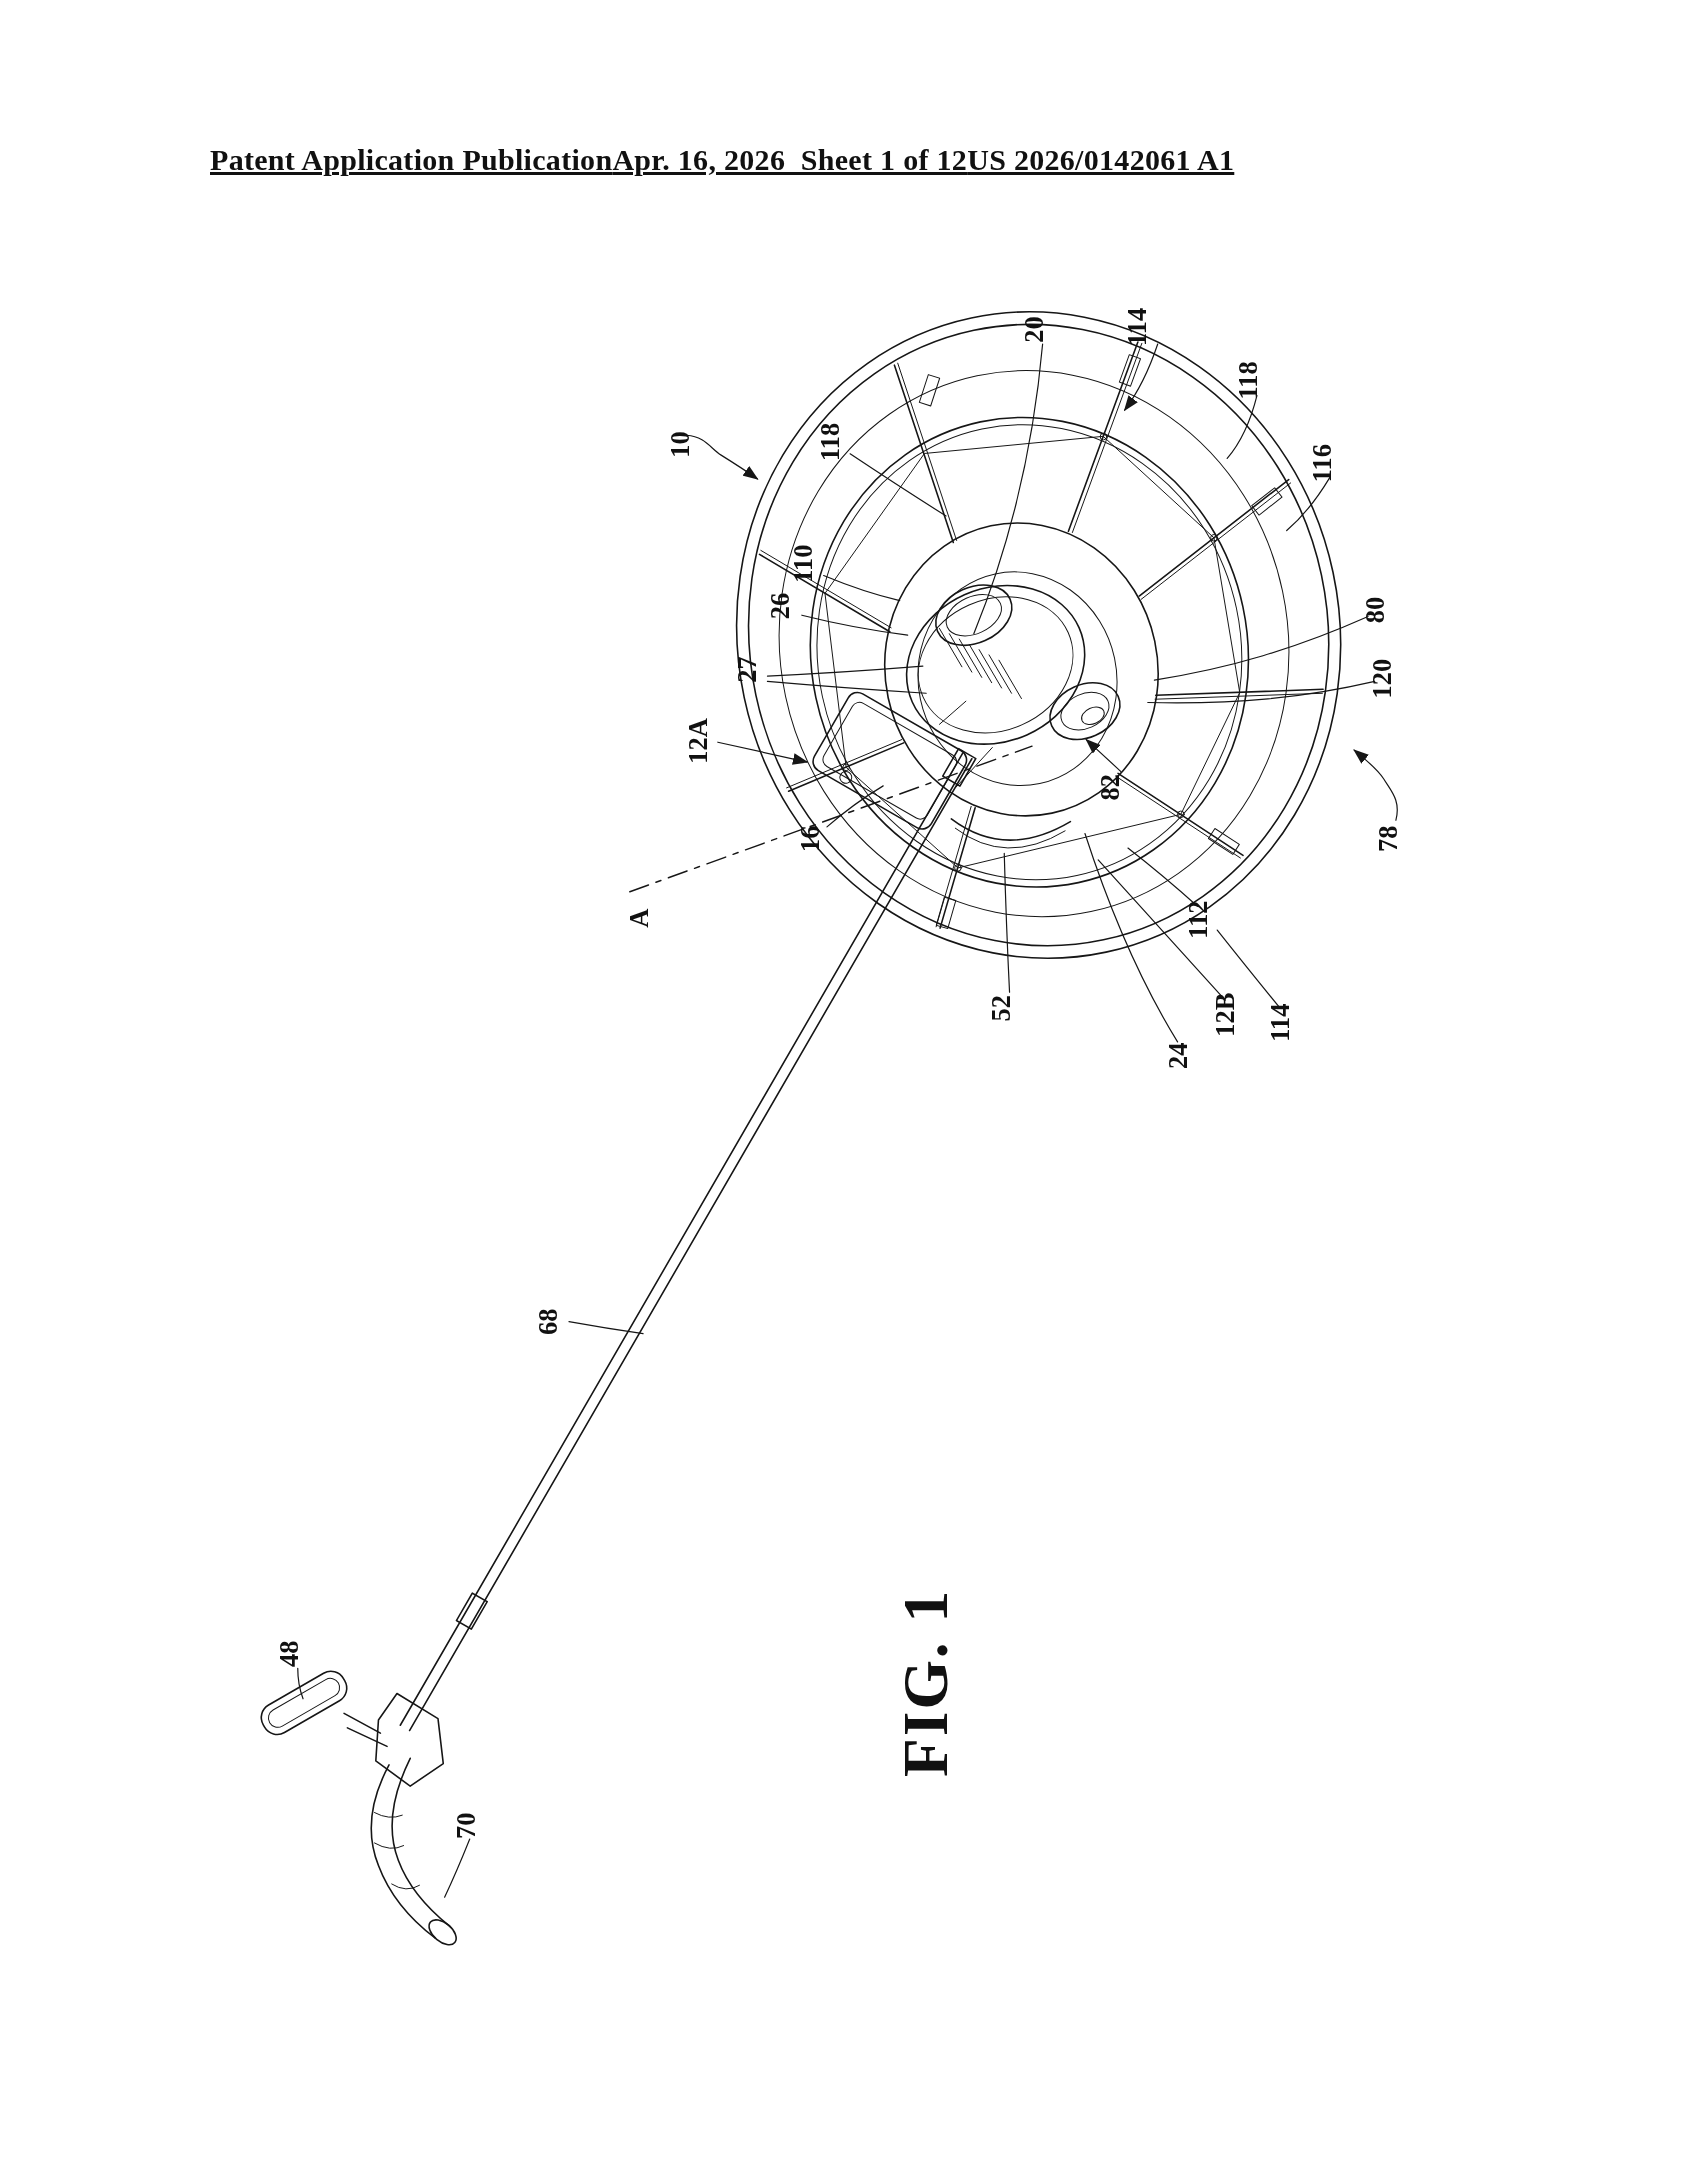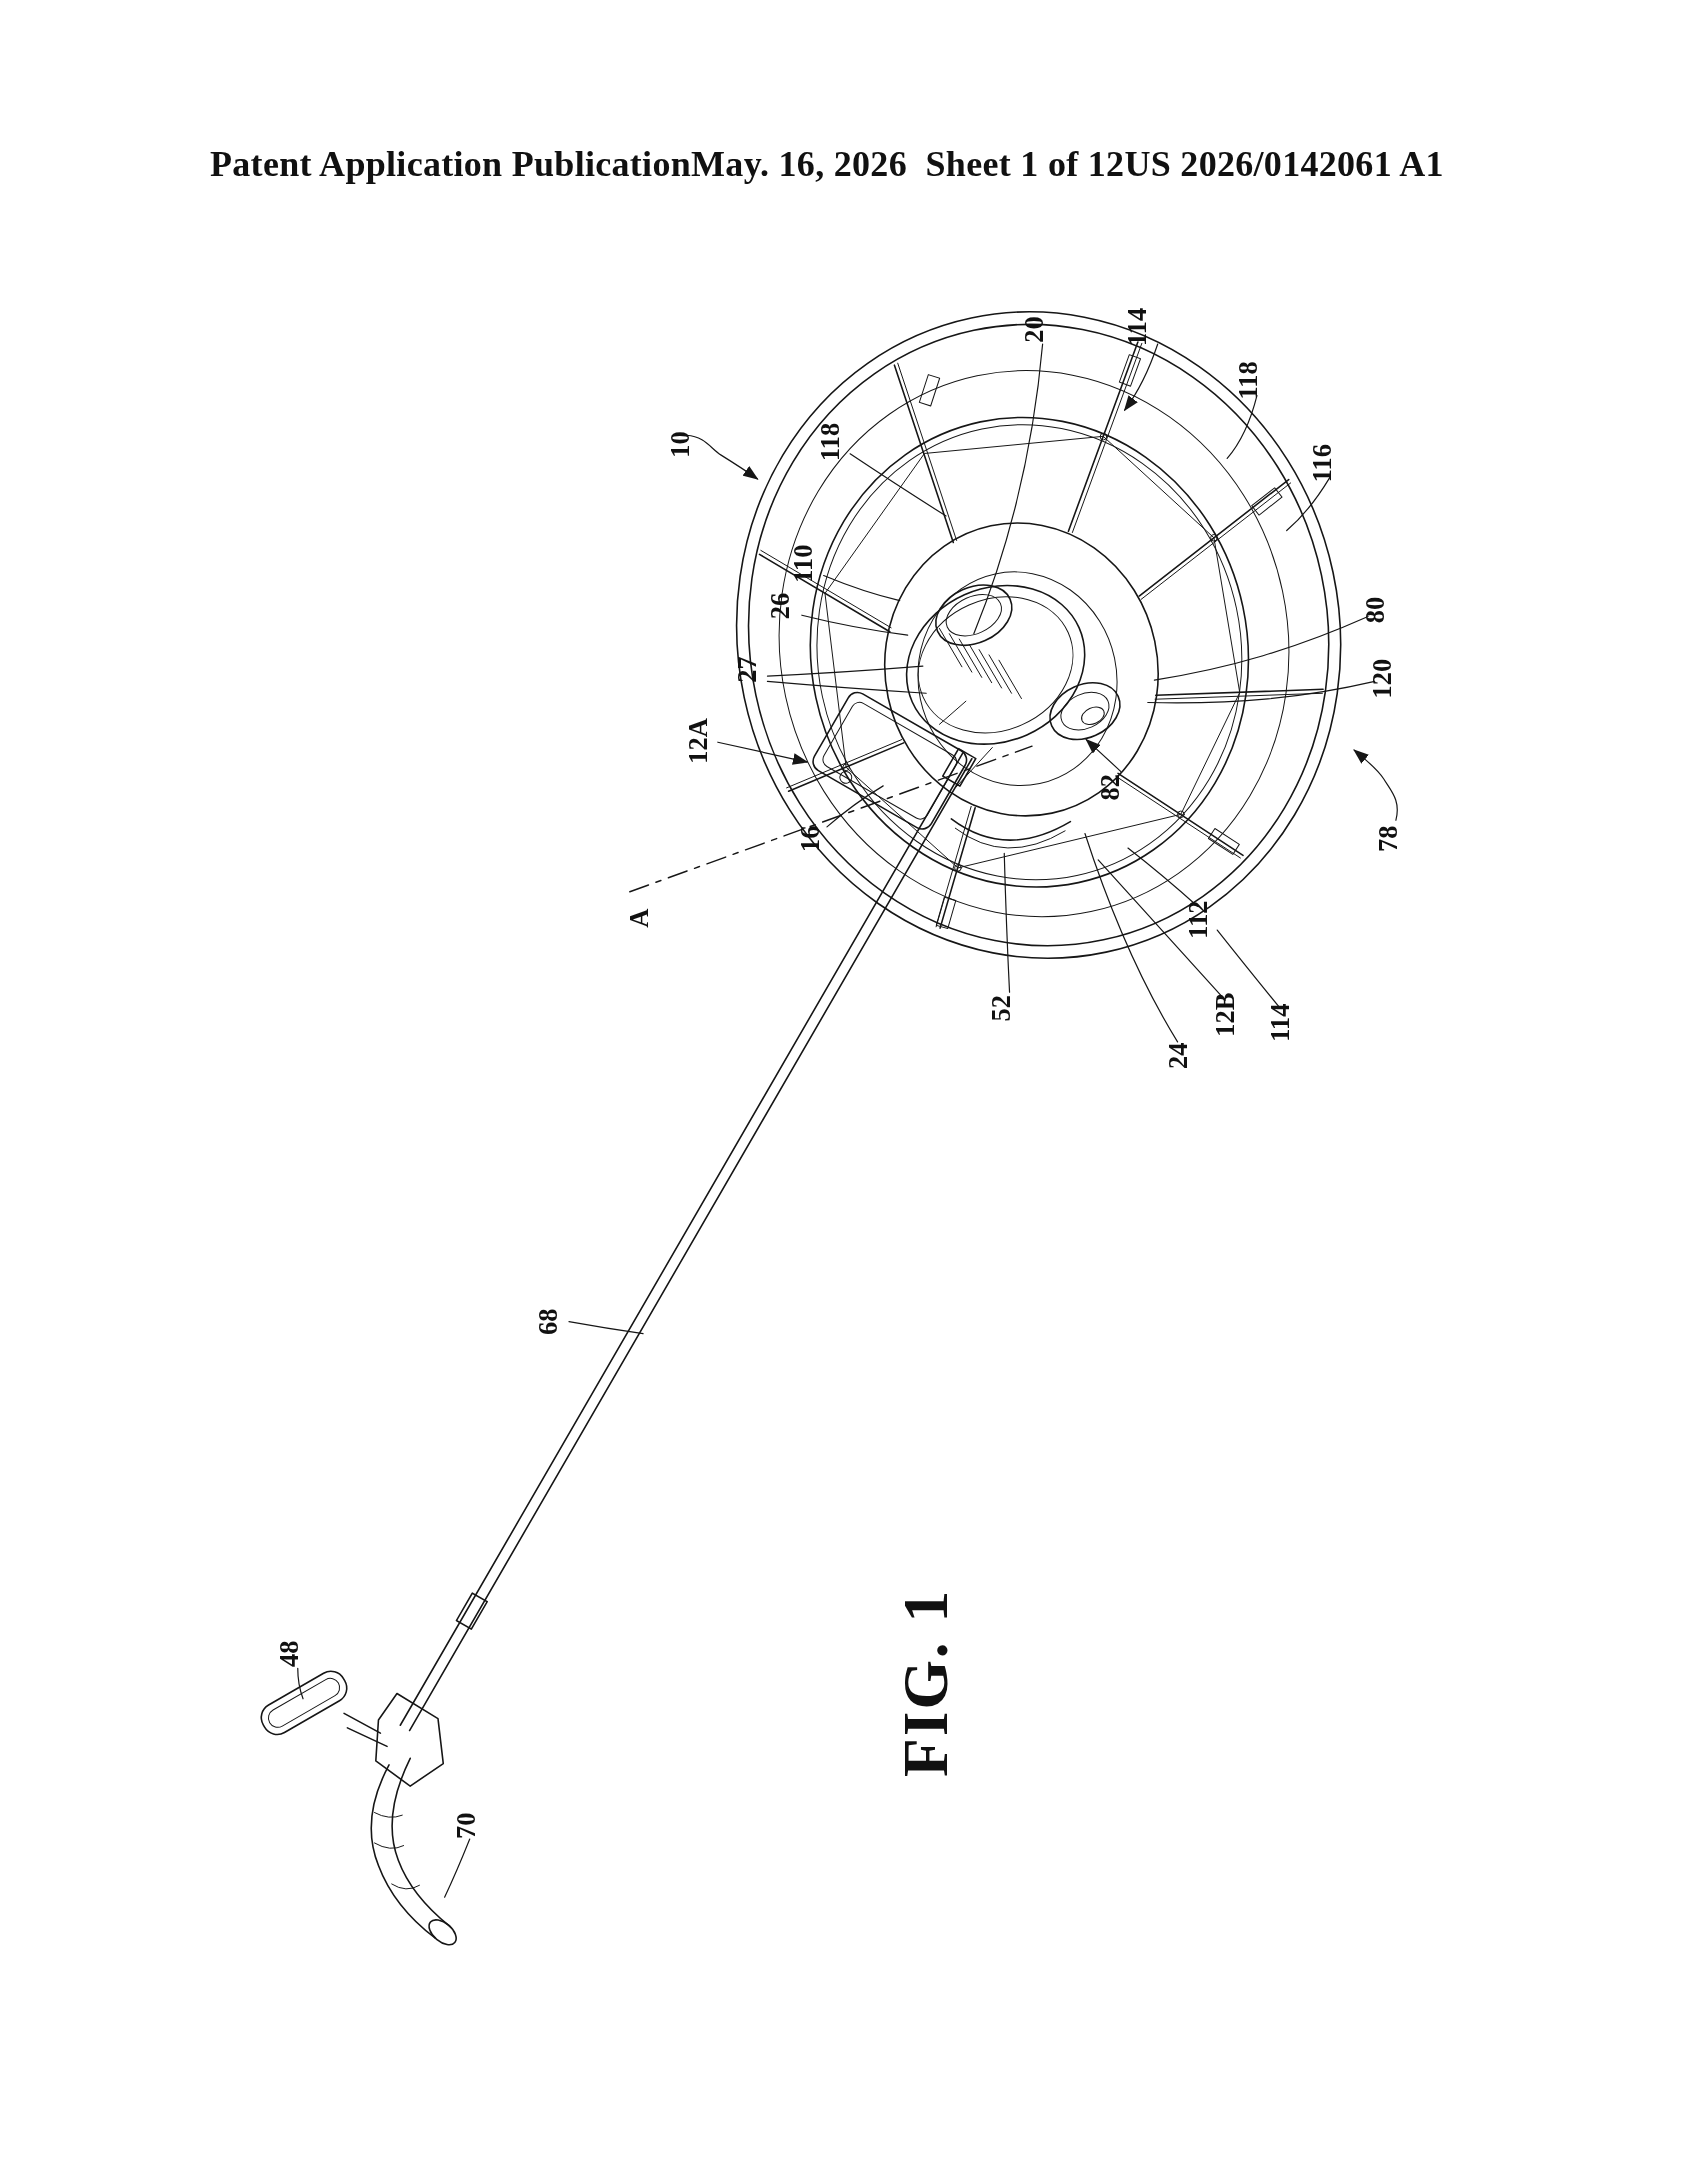--- a/index.html
+++ b/index.html
@@ -1,34 +1,34 @@
 <!DOCTYPE html>
 <html style="font-size:10.6px"><head>
 <meta charset="utf-8">
 <style>
   html,body{margin:0;padding:0;background:#ffffff;}
   body{width:1687px;height:2183px;position:relative;font-family:"Liberation Serif",serif;color:#111;}
-  .header{position:absolute;top:143px;left:210px;width:1207px;display:flex;justify-content:space-between;
-          font-weight:bold;font-size:36px;letter-spacing:0.3px;white-space:pre;}
+  .header{position:absolute;top:143px;left:210px;width:1207px;display:flex;
+          font-weight:bold;font-size:30px;letter-spacing:0.3px;white-space:pre;text-decoration:underline;}
   .drawing{position:absolute;top:0;left:0;}
   svg{stroke:#161616;fill:none;stroke-width:2.4;stroke-linecap:round;stroke-linejoin:round;}
   svg text{stroke:none;fill:#111;font-family:"Liberation Serif",serif;font-weight:bold;}
   .ref{font-size:40px;text-anchor:middle;}
   .figcap{font-size:96px;letter-spacing:3px;text-anchor:middle;}
   .thin{stroke-width:1.5;}
   .leader{stroke-width:1.8;fill:none;}
   .axis{stroke-dasharray:30 12 8 12;stroke-width:2.2;}
   .solidfill{fill:#161616;stroke:none;}
 </style>
 </head>
 <body>
 
 <div class="header">
   <span>Patent Application Publication</span>
-  <span>May. 16, 2026  Sheet 1 of 12</span>
+  <span>Apr. 16, 2026  Sheet 1 of 12</span>
   <span>US 2026/0142061 A1</span>
 </div>
 
 <div class="drawing">
 <svg width="1687" height="2183" viewBox="0 0 2550 3300">
   <defs>
     <marker id="ah" viewBox="0 0 12 9" refX="11" refY="4.5" markerWidth="13" markerHeight="10" orient="auto-start-reverse">
       <path d="M0,0 L12,4.5 L0,9 z" class="solidfill"></path>
     </marker>
   </defs>

